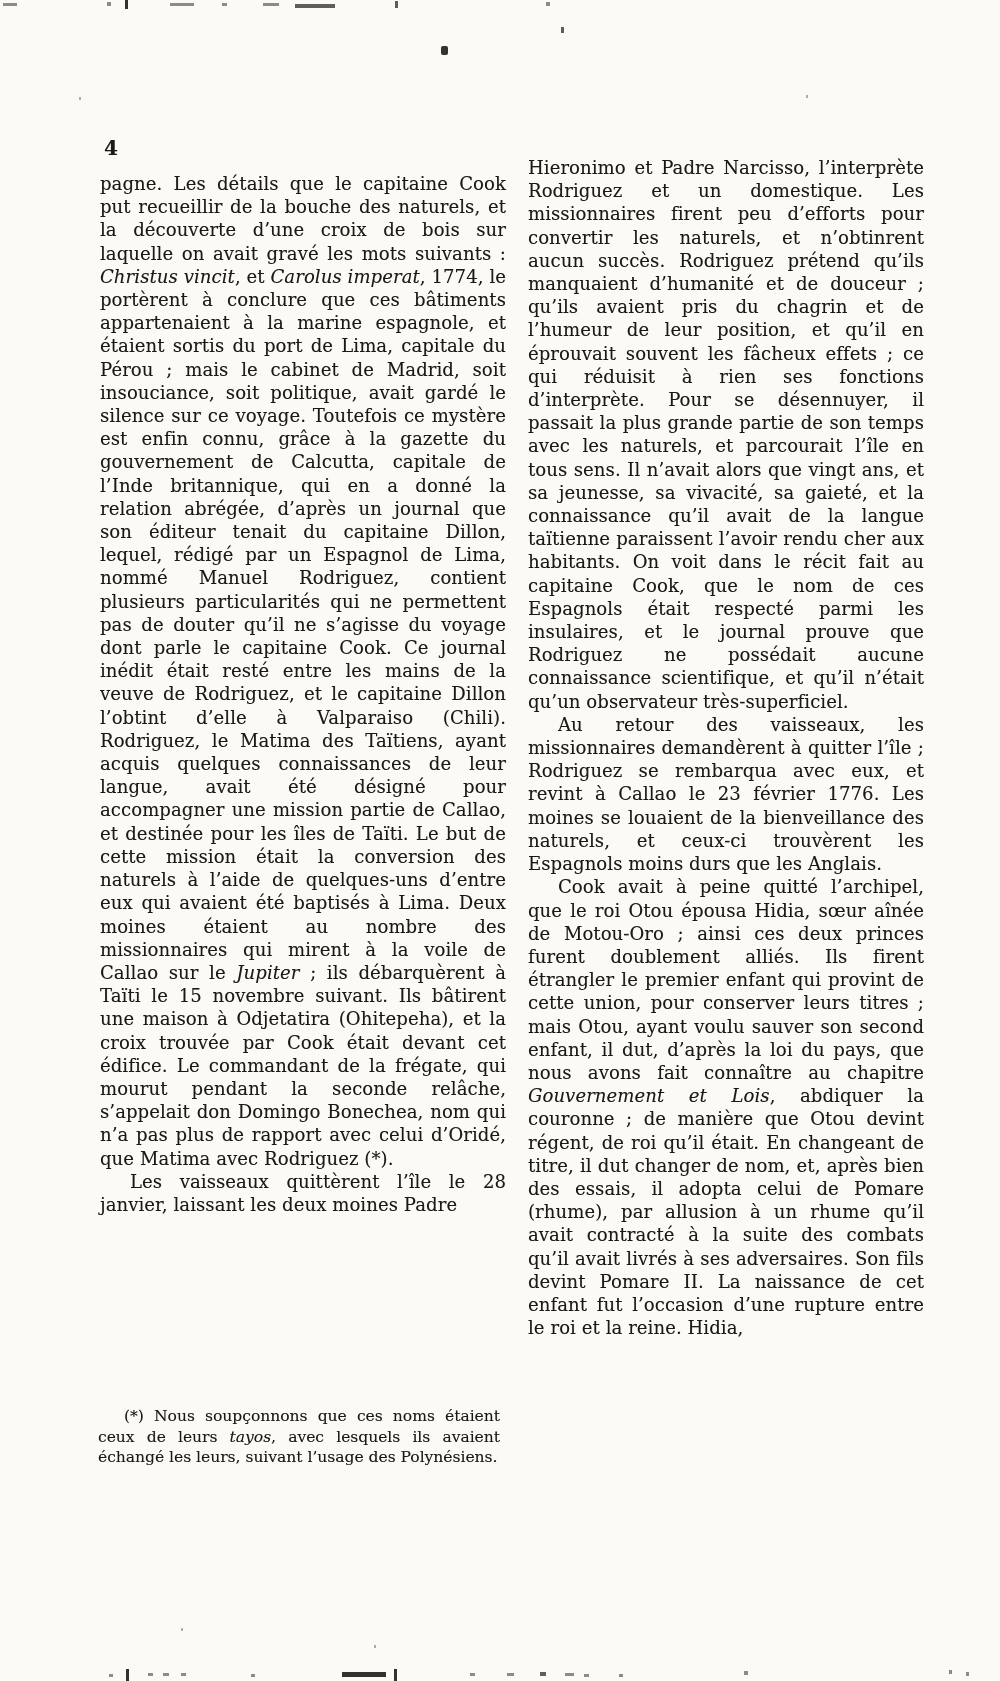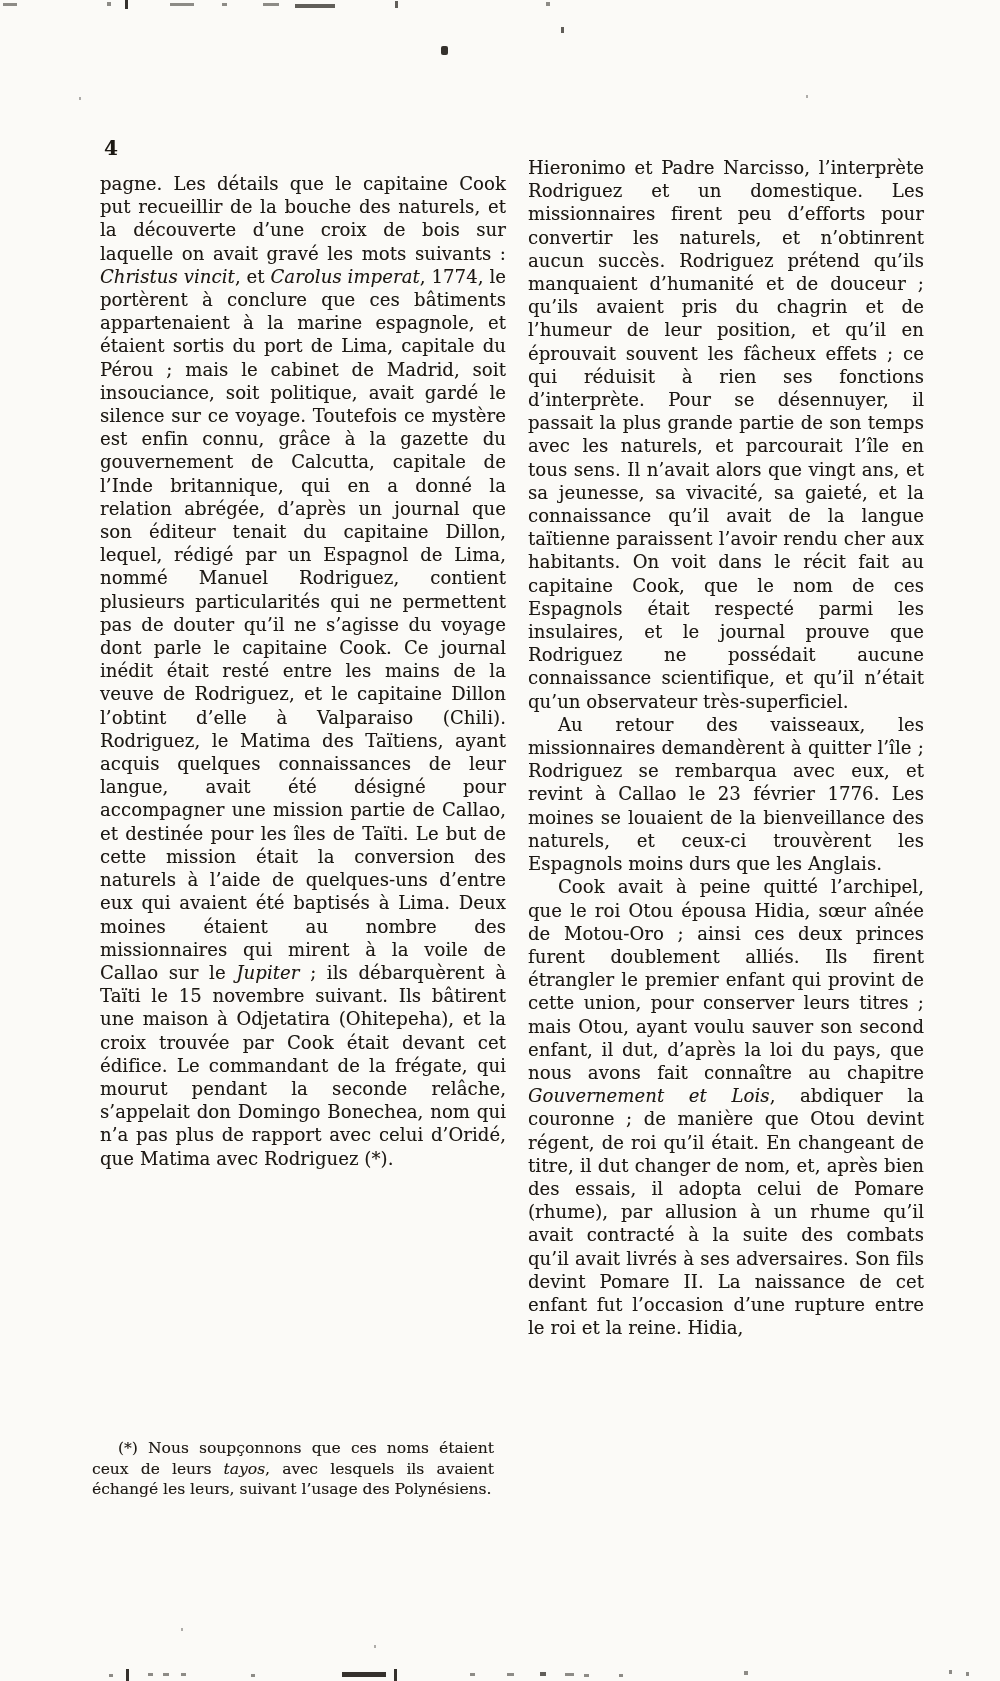--- a/index.html
+++ b/index.html
@@ -37,21 +37,21 @@
     font-size: 18px;
     line-height: 23.2px;
     text-align: justify;
     letter-spacing: 0.1px;
   }
   .col p.indent { text-indent: 30px; }
   .col p i { font-style: italic; }
 
   
   .footnote {
-    position: absolute; left: 92px; top: 1406px; width: 402px; margin-top: 32px;
+    position: absolute; left: 98px; top: 1406px; width: 402px;
   }
   .footnote p {
     margin: 0;
     font-size: 15.5px;
     line-height: 20.5px;
     text-align: justify;
     text-indent: 26px;
   }
 
   
@@ -62,20 +62,21 @@
 <body>
 
 <div class="page" style="background: rgb(251, 250, 247); color: rgb(28, 24, 19);">
 
   <div class="header">
     <span class="page-number">4</span>
   </div>
 
   <div class="col col-left">
     <p><span>pagne. Les détails que le capitaine Cook put recueillir de la bouche des naturels, et la découverte d’une croix de bois sur laquelle on avait gravé les mots suivants : </span><i>Christus vincit</i><span>, et </span><i>Carolus imperat</i><span>, 1774, le portèrent à conclure que ces bâtiments appartenaient à la marine espagnole, et étaient sortis du port de Lima, capitale du Pérou ; mais le cabinet de Madrid, soit insouciance, soit politique, avait gardé le silence sur ce voyage. Toutefois ce mystère est enfin connu, grâce à la gazette du gouvernement de Calcutta, capitale de l’Inde britannique, qui en a donné la relation abrégée, d’après un journal que son éditeur tenait du capitaine Dillon, lequel, rédigé par un Espagnol de Lima, nommé Manuel Rodriguez, contient plusieurs particularités qui ne permettent pas de douter qu’il ne s’agisse du voyage dont parle le capitaine Cook. Ce journal inédit était resté entre les mains de la veuve de Rodriguez, et le capitaine Dillon l’obtint d’elle à Valparaiso (Chili). Rodriguez, le Matima des Taïtiens, ayant acquis quelques connaissances de leur langue, avait été désigné pour accompagner une mission partie de Callao, et destinée pour les îles de Taïti. Le but de cette mission était la conversion des naturels à l’aide de quelques-uns d’entre eux qui avaient été baptisés à Lima. Deux moines étaient au nombre des missionnaires qui mirent à la voile de Callao sur le </span><i>Jupiter</i><span> ; ils débarquèrent à Taïti le 15 novembre suivant. Ils bâtirent une maison à Odjetatira (Ohitepeha), et la croix trouvée par Cook était devant cet édifice. Le commandant de la frégate, qui mourut pendant la seconde relâche, s’appelait don Domingo Bonechea, nom qui n’a pas plus de rapport avec celui d’Oridé, que Matima avec Rodriguez (*).</span></p>
+    <p class="indent"><span>Les vaisseaux quittèrent l’île le 28 janvier, laissant les deux moines Padre</span></p>
   </div>
 
   <div class="col col-right">
     <p><span>Hieronimo et Padre Narcisso, l’interprète Rodriguez et un domestique. Les missionnaires firent peu d’efforts pour convertir les naturels, et n’obtinrent aucun succès. Rodriguez prétend qu’ils manquaient d’humanité et de douceur ; qu’ils avaient pris du chagrin et de l’humeur de leur position, et qu’il en éprouvait souvent les fâcheux effets ; ce qui réduisit à rien ses fonctions d’interprète. Pour se désennuyer, il passait la plus grande partie de son temps avec les naturels, et parcourait l’île en tous sens. Il n’avait alors que vingt ans, et sa jeunesse, sa vivacité, sa gaieté, et la connaissance qu’il avait de la langue taïtienne paraissent l’avoir rendu cher aux habitants. On voit dans le récit fait au capitaine Cook, que le nom de ces Espagnols était respecté parmi les insulaires, et le journal prouve que Rodriguez ne possédait aucune connaissance scientifique, et qu’il n’était qu’un observateur très-superficiel.</span></p>
     <p class="indent"><span>Au retour des vaisseaux, les missionnaires demandèrent à quitter l’île ; Rodriguez se rembarqua avec eux, et revint à Callao le 23 février 1776. Les moines se louaient de la bienveillance des naturels, et ceux-ci trouvèrent les Espagnols moins durs que les Anglais.</span></p>
     <p class="indent"><span>Cook avait à peine quitté l’archipel, que le roi Otou épousa Hidia, sœur aînée de Motou-Oro ; ainsi ces deux princes furent doublement alliés. Ils firent étrangler le premier enfant qui provint de cette union, pour conserver leurs titres ; mais Otou, ayant voulu sauver son second enfant, il dut, d’après la loi du pays, que nous avons fait connaître au chapitre </span><i>Gouvernement et Lois</i><span>, abdiquer la couronne ; de manière que Otou devint régent, de roi qu’il était. En changeant de titre, il dut changer de nom, et, après bien des essais, il adopta celui de Pomare (rhume), par allusion à un rhume qu’il avait contracté à la suite des combats qu’il avait livrés à ses adversaires. Son fils devint Pomare II. La naissance de cet enfant fut l’occasion d’une rupture entre le roi et la reine. Hidia,</span></p>
   </div>
 
   <div class="footnote">
     <p><span>(*) Nous soupçonnons que ces noms étaient ceux de leurs </span><i>tayos</i><span>, avec lesquels ils avaient échangé les leurs, suivant l’usage des Polynésiens.</span></p>

